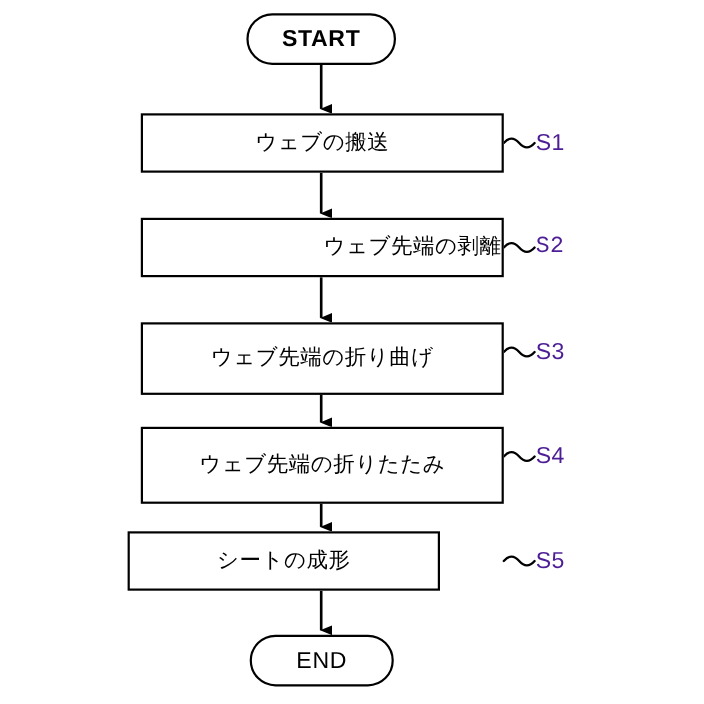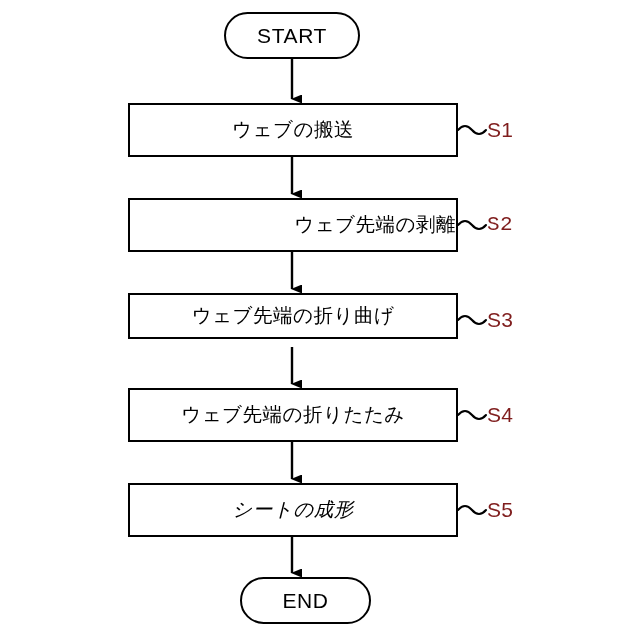--- a/index.html
+++ b/index.html
@@ -61,21 +61,21 @@
     line-height: 1;
     color: #000000;
     white-space: nowrap;
     letter-spacing: 0.5px;
   }
   
   .step-label {
     position: absolute;
     font-size: 21px;
     line-height: 1;
-    color: #7f1d1d;
+    color: #4c1d95;
     white-space: nowrap;
     letter-spacing: 0.3px;
   }
 </style>
 </head>
 <body>
 
 <div id="flowchart-root">
 
   <svg id="flow-svg" viewBox="0 0 640 640" aria-hidden="true">
@@ -97,46 +97,46 @@
 
     <line x1="292" y1="537" x2="292" y2="573" stroke="#000000" stroke-width="2.4" marker-end="url(#arrowhead)"></line>
 
     <path d="M458,130 q7,-8 14,0 t14,0" fill="none" stroke="#000000" stroke-width="2.1" stroke-linecap="round"></path>
     <path d="M458,225 q7,-8 14,0 t14,0" fill="none" stroke="#000000" stroke-width="2.1" stroke-linecap="round"></path>
     <path d="M458,320 q7,-8 14,0 t14,0" fill="none" stroke="#000000" stroke-width="2.1" stroke-linecap="round"></path>
     <path d="M458,415 q7,-8 14,0 t14,0" fill="none" stroke="#000000" stroke-width="2.1" stroke-linecap="round"></path>
     <path d="M458,510 q7,-8 14,0 t14,0" fill="none" stroke="#000000" stroke-width="2.1" stroke-linecap="round"></path>
   </svg>
 
-  <div class="terminal-node" style="left:224px; top:12px; width:136px; height:47px;">
+  <div class="terminal-node" style="left:224px; top:12px; width:136px; height:47px;font-weight:bold;">
     <span class="terminal-label">START</span>
   </div>
 
   <div class="process-node" style="left:128px; top:103px; width:330px; height:54px;">
     <span class="process-label">ウェブの搬送</span>
   </div>
   <span class="step-label" style="left:487px; top:119px;">S1</span>
 
   <div class="process-node" style="left:128px; top:198px; width:330px; height:54px;justify-content:flex-end;">
     <span class="process-label">ウェブ先端の剥離</span>
   </div>
   <span class="step-label" style="left:487px; top:214px;font-family:Liberation Mono, monospace;">S2</span>
 
-  <div class="process-node" style="left:128px; top:293px; width:330px; height:46px;">
+  <div class="process-node" style="left:128px; top:293px; width:330px; height:66px;">
     <span class="process-label">ウェブ先端の折り曲げ</span>
   </div>
   <span class="step-label" style="left:487px; top:309px;">S3</span>
 
-  <div class="process-node" style="left:128px; top:388px; width:330px; height:54px;">
+  <div class="process-node" style="left:128px; top:388px; width:330px; height:70px;">
     <span class="process-label">ウェブ先端の折りたたみ</span>
   </div>
   <span class="step-label" style="left:487px; top:404px;">S4</span>
 
-  <div class="process-node" style="left:128px; top:483px; width:330px; height:54px;font-style:italic;">
+  <div class="process-node" style="left:116px; top:483px; width:284px; height:54px;">
     <span class="process-label">シートの成形</span>
   </div>
   <span class="step-label" style="left:487px; top:499px;text-align:right;">S5</span>
 
-  <div class="terminal-node" style="left:240px; top:577px; width:131px; height:47px;">
+  <div class="terminal-node" style="left:227px; top:577px; width:131px; height:47px;">
     <span class="terminal-label">END</span>
   </div>
 
 </div>
 
 </body></html>

